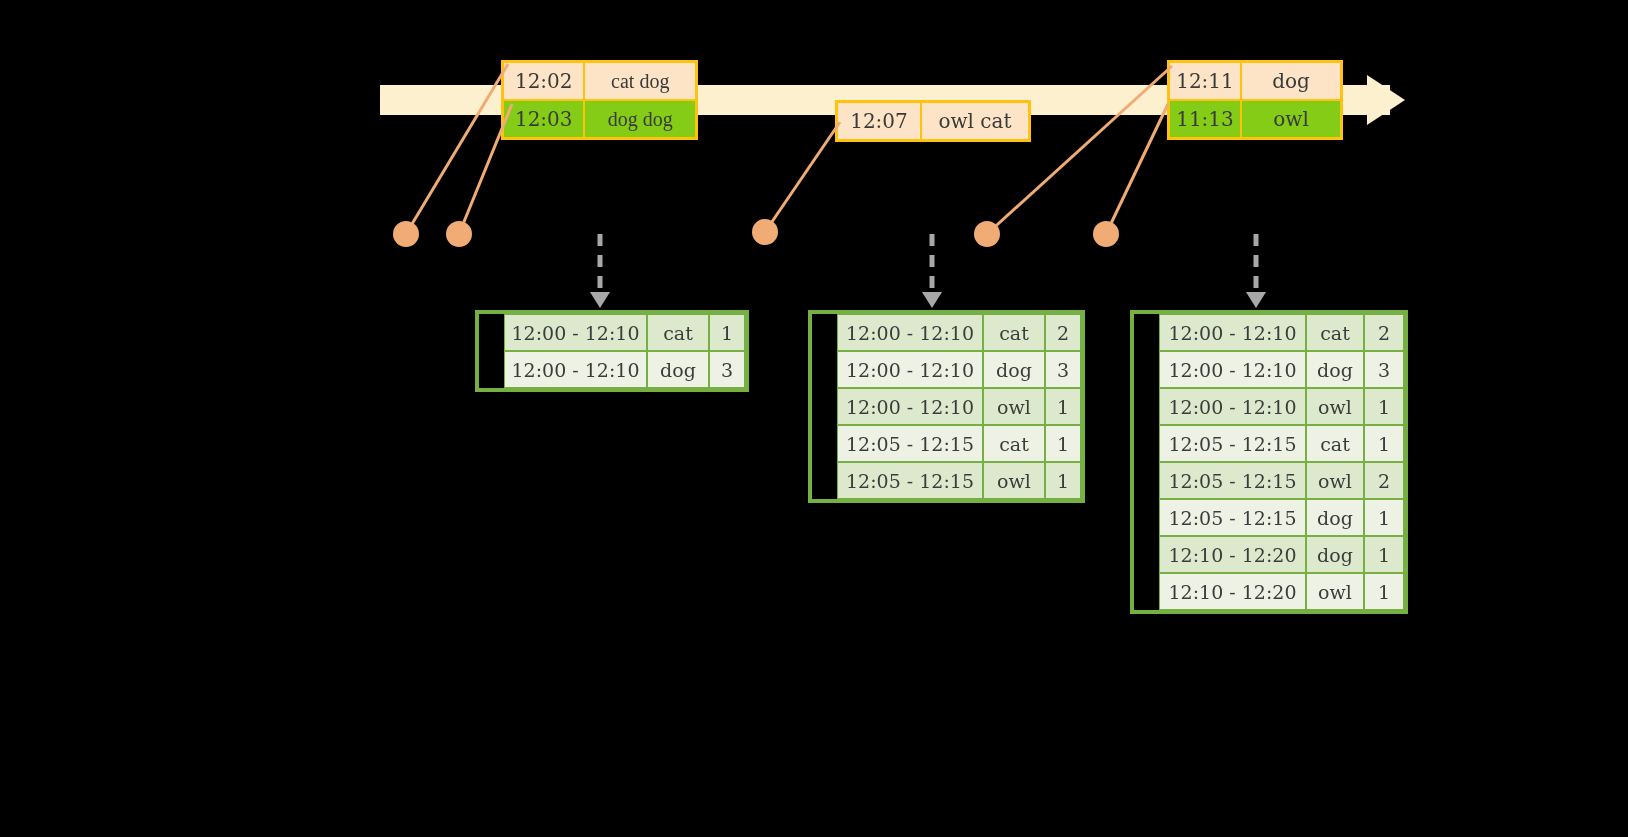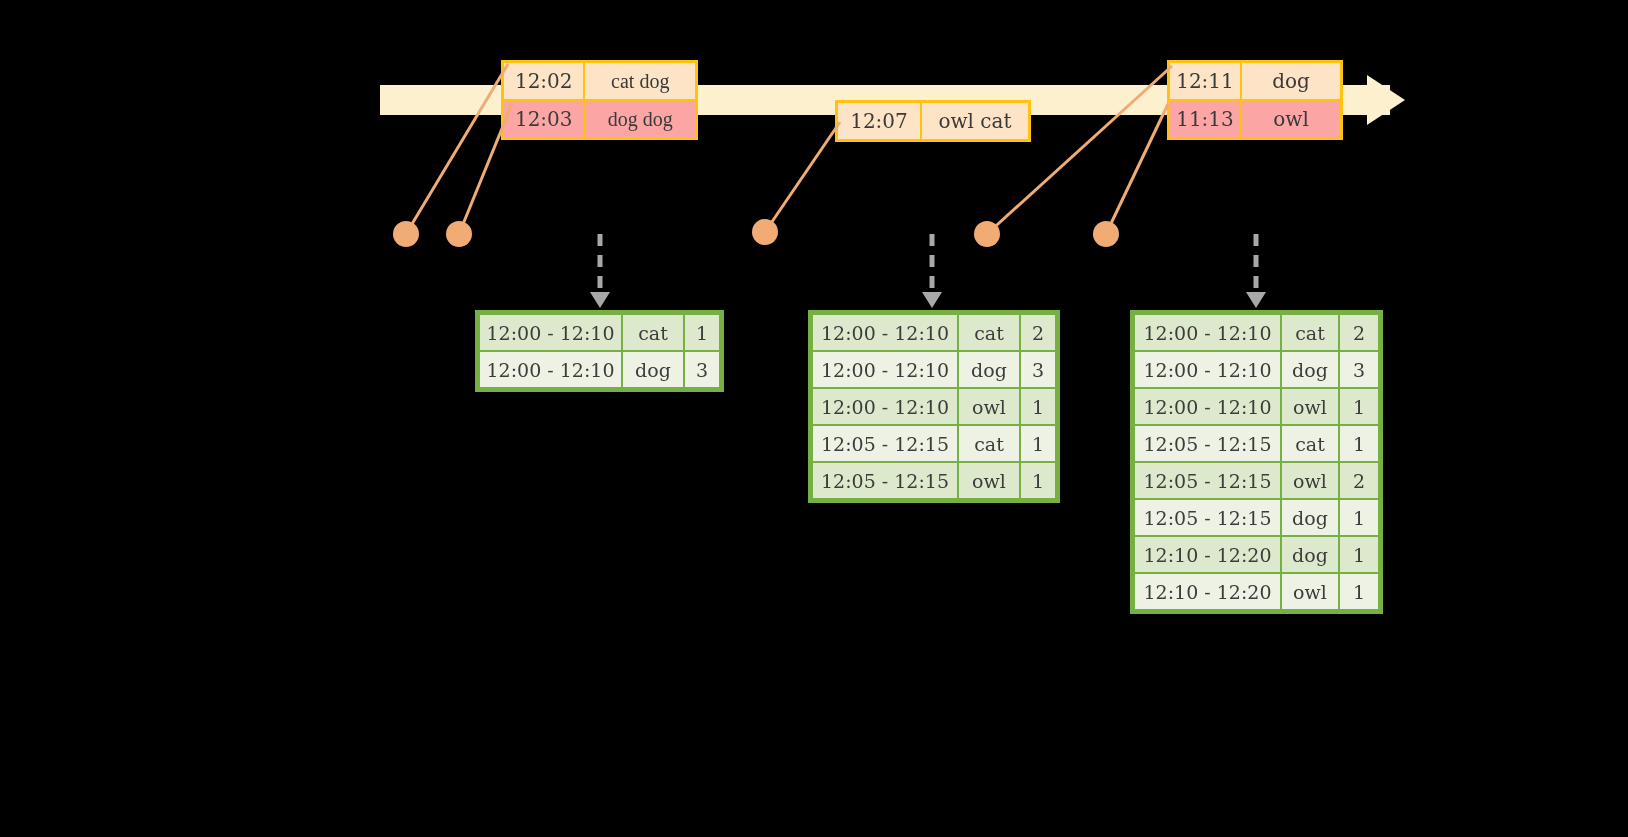--- a/index.html
+++ b/index.html
@@ -33,41 +33,41 @@
   .event-row + .event-row{border-top:2px solid #ffc20e;}
   .ev-time,.ev-words{
     display:flex;align-items:center;justify-content:center;
     font-size:20px;color:#3a3a3a;
     font-family:"DejaVu Serif", serif;
     box-sizing:border-box;
   }
   .ev-time{width:84px;border-right:2px solid #ffc20e;}
   .ev-words{flex:1 1 auto;}
   .shade-a .ev-time,.shade-a .ev-words{background:#fde4c6;}
-  .shade-b .ev-time,.shade-b .ev-words{background:#fca5a5;}
+  .shade-b .ev-time,.shade-b .ev-words{background:#84cc16;}
 
   #card-1{left:501px;top:60px;width:197px;height:80px;}
   #card-1 .ev-words{width:113px;font-family:Liberation Serif, serif;}
   #card-2{left:835px;top:79px;width:196px;height:42px;margin-top:21px;}
   #card-3{left:1167px;top:60px;width:176px;height:80px;text-align:right;}
   #card-3 .ev-time{width:72px;}
 
   
   #connectors{position:absolute;left:0;top:0;width:1628px;height:400px;}
   .dot{
     position:absolute;width:26px;height:26px;border-radius:50%;
     background:#f0ac74;
   }
 
   
   .result-table{
     position:absolute;
     border:4px solid #76b043;
     box-sizing:border-box;
-    display:flex;flex-direction:column;
+    display:flex;flex-direction:column;padding-left:25px;
   }
   .rt-row{display:flex;}
   .rt-cell{
     box-sizing:border-box;
     font-size:19px;color:#3c3c3c;
     font-family:"DejaVu Serif", serif;
     display:flex;align-items:center;justify-content:center;
     height:37px;
     border:1px solid #76b043;
   }

